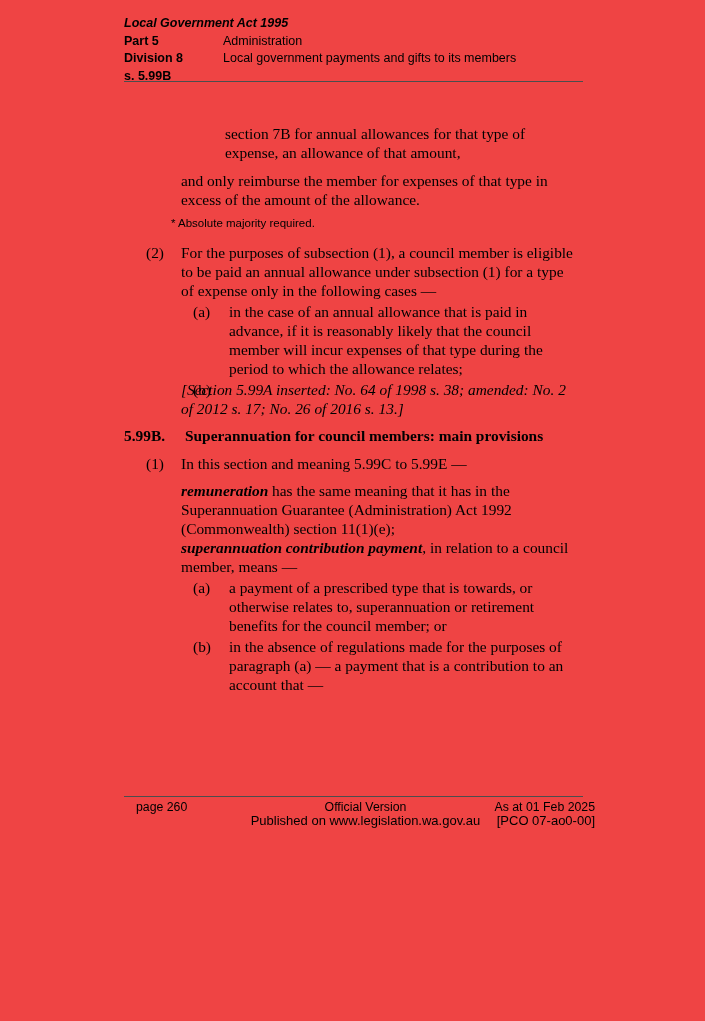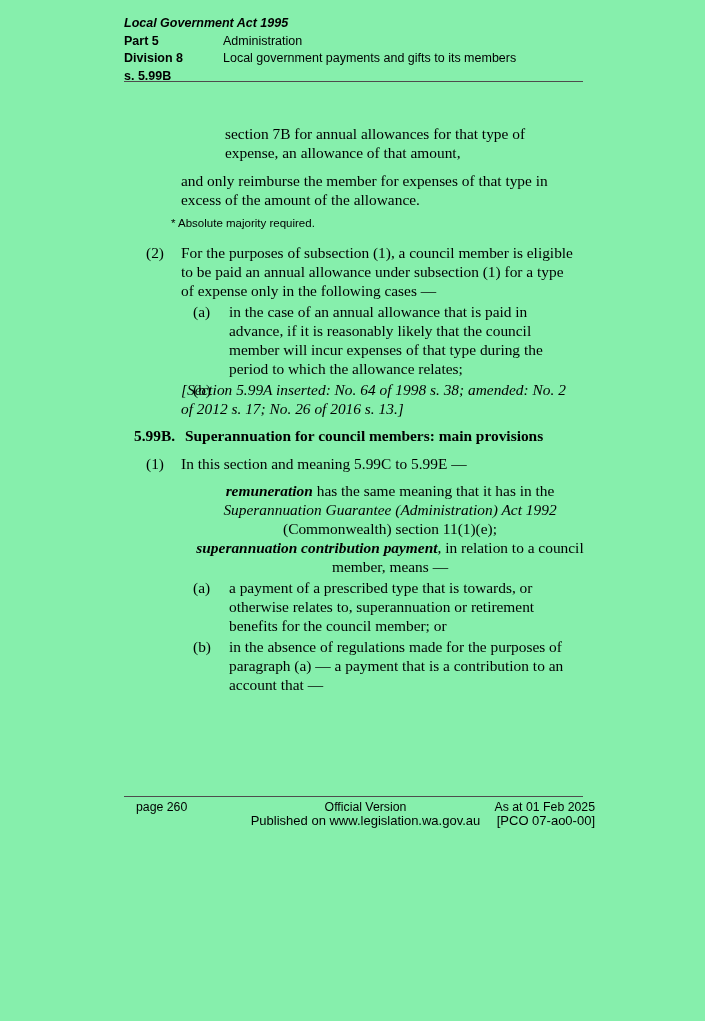--- a/index.html
+++ b/index.html
@@ -1,20 +1,20 @@
 <!DOCTYPE html>
 <html><head>
 <meta charset="utf-8">
 <style>
   html, body { margin: 0; padding: 0; background: #ffffff; }
   .page {
     position: relative;
     width: 705px;
     height: 1021px;
-    background: #86efac;
+    background: #ef4444;
     color: #000000;
     font-family: "Liberation Serif", serif;
     overflow: hidden;
   }
 
   
   .header {
     position: absolute;
     left: 124px;
     top: 15px;
@@ -58,28 +58,28 @@
     margin-left: 47px; margin-bottom: 13px;
     font-family: "Liberation Sans", sans-serif;
     font-size: 11.5px; line-height: 14px; 
   }
   .b-sub     { position: relative; padding-left: 57px; margin-bottom: 2px; }
   .b-sub .num    { position: absolute; left: 22px; top: 0; }
   .b-para    { position: relative; padding-left: 105px; margin-bottom: 2px; }
   .b-para .num   { position: absolute; left: 69px; top: 0; }
   .b-history { margin-left: 57px; margin-bottom: 8px; font-style: italic; }
   .b-heading { position: relative; padding-left: 61px; margin-bottom: 9px; font-weight: bold; }
-  .b-heading .num { position: absolute; left: 10px; top: 0; }
+  .b-heading .num { position: absolute; left: 0; top: 0; }
   .b-sub-mb8 { margin-bottom: 8px; }
-  .b-def     { margin-left: 57px; text-align: center; }
+  .b-def     { margin-left: 57px; }
   .b-def.mb0 { margin-bottom: 0; }
   .b-def.mb2 { margin-bottom: 2px; }
 
   .run-bi { font-weight: bold; font-style: italic; }
-  .run-i  { font-style: italic; }
+  .run-i  { }
   .run-n  { }
 
   
   .footer-rule {
     position: absolute;
     left: 124px;
     top: 796px;
     width: 459px;
     height: 1px;
     background: #4d4d4d;

